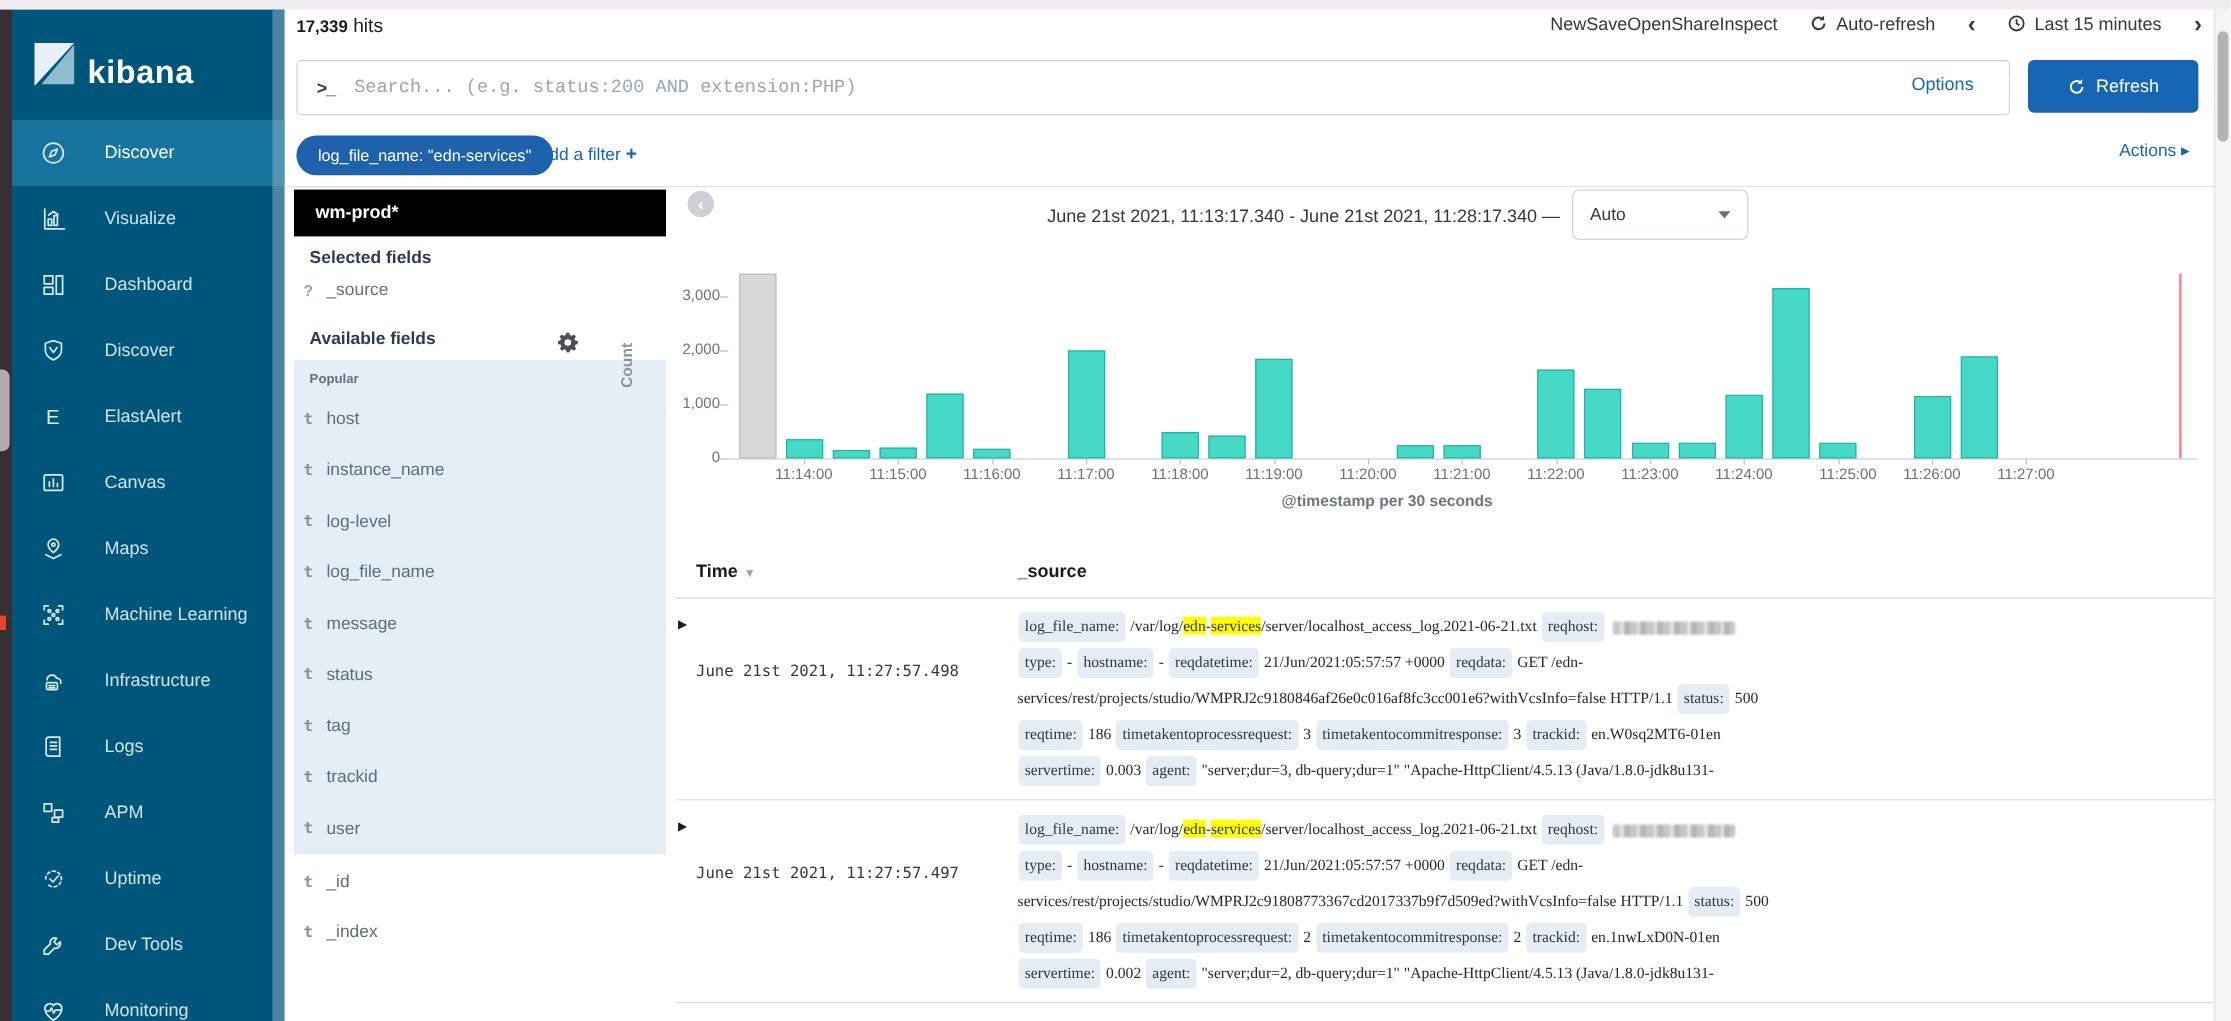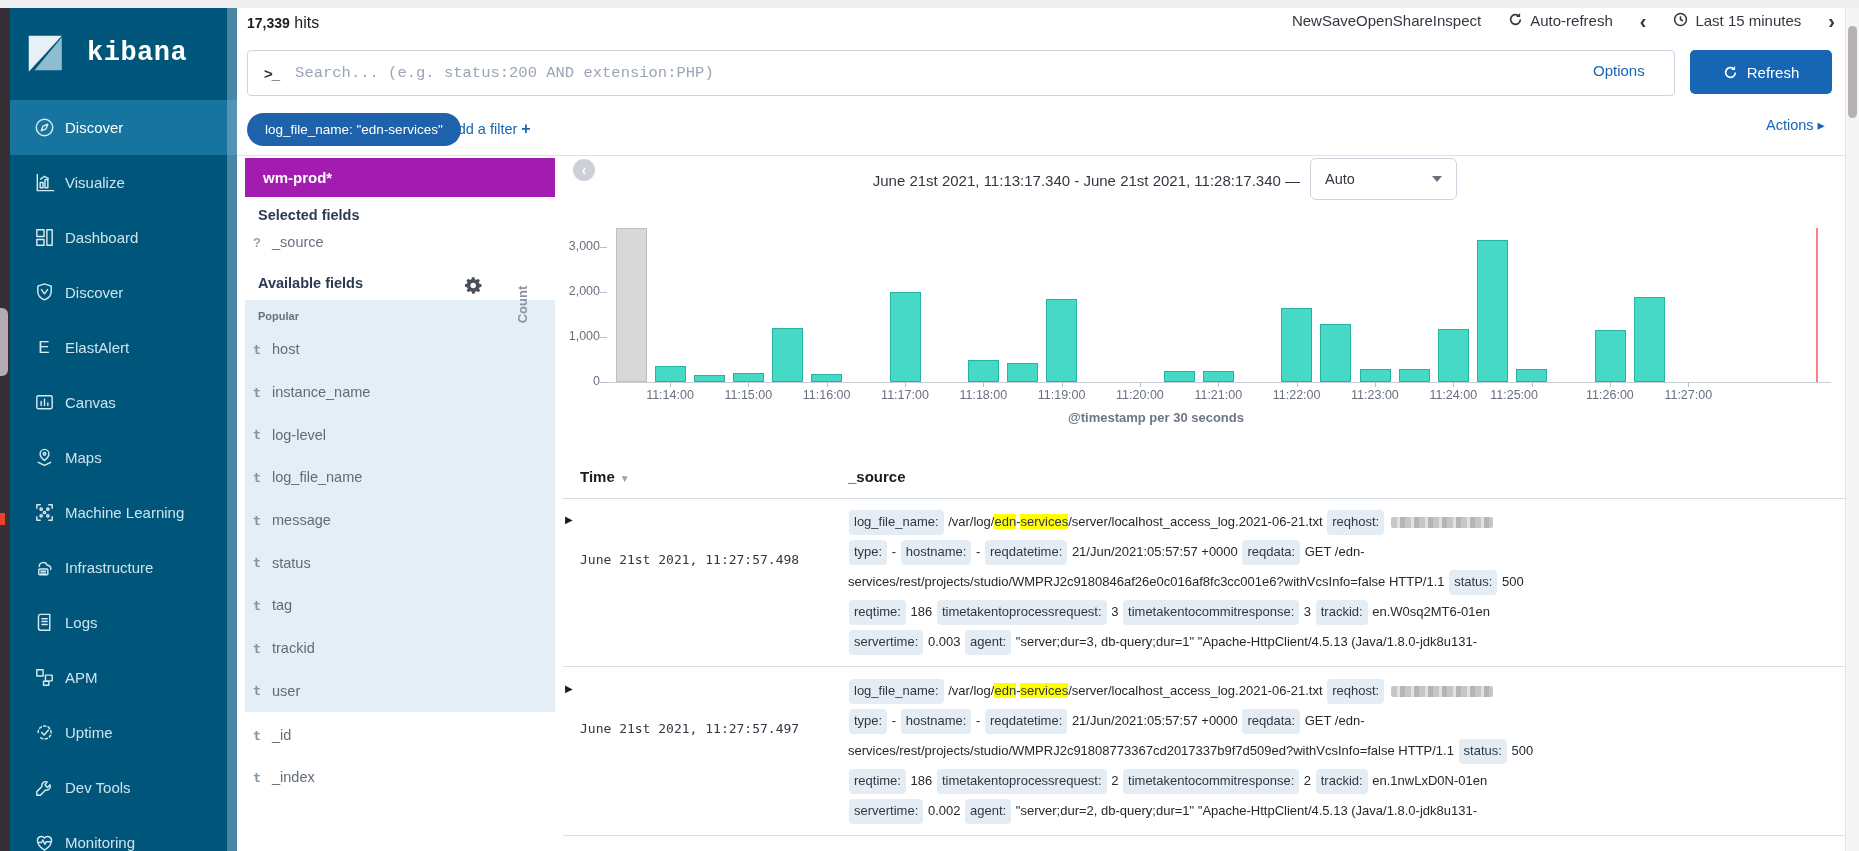--- a/index.html
+++ b/index.html
@@ -8,30 +8,30 @@
   
   .topstrip{position:absolute;left:0;top:0;width:1859px;height:8px;background:#efedef;}
   .leftstrip{position:absolute;left:0;top:8px;width:10px;height:843px;background:#362f33;}
   .edge-tab{position:absolute;left:0;top:300px;width:8px;height:68px;background:#b3abaf;border-radius:0 6px 6px 0;}
   .red-dot{position:absolute;left:0;top:505px;width:5px;height:12px;background:#e8442c;}
   .vscroll{position:absolute;left:1845px;top:8px;width:14px;height:843px;background:#f6f5f6;border-left:1px solid #e4e2e4;}
   .vthumb{position:absolute;left:2px;top:18px;width:9px;height:92px;background:#b6b1b5;border-radius:5px;}
 
   
   .sidebar{position:absolute;left:10px;top:8px;width:227px;height:843px;background:#00567A;overflow:hidden;}
-  .brand{position:absolute;left:13px;top:22px;display:flex;align-items:center;gap:18px;font-family:Liberation Mono, monospace;}
+  .brand{position:absolute;left:13px;top:22px;display:flex;align-items:flex-end;gap:4px;}
   .brand svg{width:46px;height:46px;display:block;}
   .brand-name{color:#fff;font-size:27px;font-weight:bold;letter-spacing:.5px;}
   .nav{position:absolute;left:0;top:92px;width:227px;}
   .nav-item{position:relative;height:55px;display:flex;align-items:center;cursor:pointer;}
   .nav-item.active{background:#16749E;}
   .nav-icon{position:absolute;left:22px;width:24px;height:24px;color:#d7e9f1;display:flex;align-items:center;justify-content:center;}
   .nav-icon svg{width:23px;height:23px;}
   .nav-icon .letter{font-size:17px;color:#d7e9f1;}
-  .nav-label{margin-left:55px;color:#cfe3ed;font-size:15px;}
+  .nav-label{margin-left:77px;color:#cfe3ed;font-size:15px;}
   .nav-item.active .nav-label{color:#fff;}
 
   
   .hits{position:absolute;left:247px;top:14px;font-size:16px;color:#1a1c21;}
   .hits b{font-size:14px;}
   .menu{position:absolute;right:24px;top:12px;display:flex;align-items:center;gap:27px;font-size:15px;color:#343741;}
   .menu-item{cursor:pointer;}
   .menu-group{display:flex;align-items:flex-start;gap:7px;cursor:pointer;}
   .menu svg{width:15px;height:15px;}
   .chev{font-size:20px;font-weight:bold;line-height:14px;cursor:pointer;}
@@ -50,21 +50,21 @@
   
   .filter-pill{position:absolute;left:247px;top:113px;height:33px;padding:0 18px;background:#1F62AC;border-radius:17px;
                color:#fff;font-size:13.5px;display:inline-flex;align-items:center;cursor:pointer;}
   .add-filter{position:absolute;left:448px;top:120px;color:#1766B4;font-size:14.5px;cursor:pointer;}
   .add-filter b{font-size:16px;}
   .actions-link{position:absolute;left:1766px;top:117px;color:#1766B4;font-size:14.5px;cursor:pointer;}
   .main-divider{position:absolute;left:237px;top:155px;width:1622px;height:0;border-top:1px solid #dde1e8;}
   .panel-gap{position:absolute;left:227px;top:8px;width:10px;height:843px;background:#86afc4;opacity:.55;}
 
   
-  .wm-band{position:absolute;left:245px;top:158px;width:310px;height:39px;background:#a21caf;color:#fff;
+  .wm-band{position:absolute;left:245px;top:158px;width:310px;height:39px;background:#000000;color:#fff;
            font-weight:bold;font-size:15px;display:flex;align-items:center;padding-left:18px;box-sizing:border-box;cursor:pointer;}
   .collapse-btn{position:absolute;left:573px;top:159px;width:22px;height:22px;border-radius:50%;background:#cdd0d6;
                 color:#fff;display:flex;align-items:center;justify-content:center;font-size:14px;font-weight:bold;cursor:pointer;}
   .fp-heading{position:absolute;color:#2d3b52;font-weight:bold;font-size:14.5px;}
   .gear-btn{position:absolute;left:465px;top:277px;width:17px;height:17px;cursor:pointer;}
   .field-row{display:flex;align-items:center;cursor:pointer;}
   .t-badge{width:14px;margin-left:8px;color:#7e96a8;font-family:"DejaVu Sans Mono",monospace;font-size:13px;font-weight:bold;}
   .field-name{margin-left:5px;color:#5f6d7a;font-size:14.5px;}
   .popular-bg{position:absolute;left:245px;top:300px;width:310px;height:412px;background:#e3eef7;}
   .popular-label{position:absolute;left:13px;top:10px;font-size:11px;font-weight:bold;color:#69707d;}
@@ -99,21 +99,21 @@
   .table-head{position:absolute;left:563px;top:460px;width:1296px;height:38px;border-bottom:1px solid #d4dae3;}
   .th-time{position:absolute;left:17px;top:8px;font-size:15px;font-weight:bold;color:#1a1c21;cursor:pointer;}
   .th-time .sort{color:#98a2b5;font-size:10px;margin-left:5px;}
   .th-source{position:absolute;left:285px;top:8px;font-size:15px;font-weight:bold;color:#1a1c21;}
   .table-body{position:absolute;left:563px;top:498px;width:1296px;}
   .trow{position:relative;padding:12px 0 6px;border-bottom:1px solid #d9dee6;}
   .expand-caret{position:absolute;left:2px;top:16px;font-size:10px;color:#1a1c21;cursor:pointer;}
   .tcell-time{position:absolute;left:17px;top:15px;width:258px;font-family:"DejaVu Sans Mono","Liberation Mono",monospace;
               font-size:13px;color:#343741;margin-top:39px;}
   .tcell-src{margin-left:285px;width:1000px;overflow:hidden;}
-  .src-line{height:30px;line-height:22px;white-space:nowrap;font-family:Liberation Sans, sans-serif;
+  .src-line{height:30px;line-height:22px;white-space:nowrap;font-family:Liberation Serif, serif;
             font-size:13px;color:#25282f;}
   .pill{display:inline-block;background:#e4ecf4;border-radius:4px;padding:1px 5px 2px;margin:0 1px;color:#343741;}
   .hl{background:#ffff00;color:#343741;}
   .ptxt{white-space:pre;}
   .redacted{display:inline-block;width:102px;height:11px;margin-left:6px;border-radius:2px;vertical-align:middle;
             background:repeating-linear-gradient(90deg,#c6c6c6 0 6px,#e2e2e2 6px 9px,#b5b5b5 9px 14px);filter:blur(.7px);}
 </style>
 </head>
 <body>
 
@@ -435,21 +435,21 @@
       <div class="xtick" style="left: 604.98px;">11:20:00</div>
       <div class="xdash" style="left: 639.98px;"></div>
       <div class="xtick" style="left: 683.31px;">11:21:00</div>
       <div class="xdash" style="left: 718.31px;"></div>
       <div class="xtick" style="left: 761.64px;">11:22:00</div>
       <div class="xdash" style="left: 796.64px;"></div>
       <div class="xtick" style="left: 839.97px;">11:23:00</div>
       <div class="xdash" style="left: 874.97px;"></div>
       <div class="xtick" style="left: 918.3px;">11:24:00</div>
       <div class="xdash" style="left: 953.3px;"></div>
-      <div class="xtick" style="left: 968px; text-align: right;">11:25:00</div>
+      <div class="xtick" style="left: 1005px;">11:25:00</div>
       <div class="xdash" style="left: 1031.63px;"></div>
       <div class="xtick" style="left: 1074.96px;">11:26:00</div>
       <div class="xdash" style="left: 1109.96px;"></div>
       <div class="xtick" style="left: 1153.29px;">11:27:00</div>
       <div class="xdash" style="left: 1188.29px;"></div>
     </div>
 
   <div class="table-head">
     <span class="th-time"><span>Time</span><span class="sort">▼</span></span>
     <span class="th-source">_source</span>

